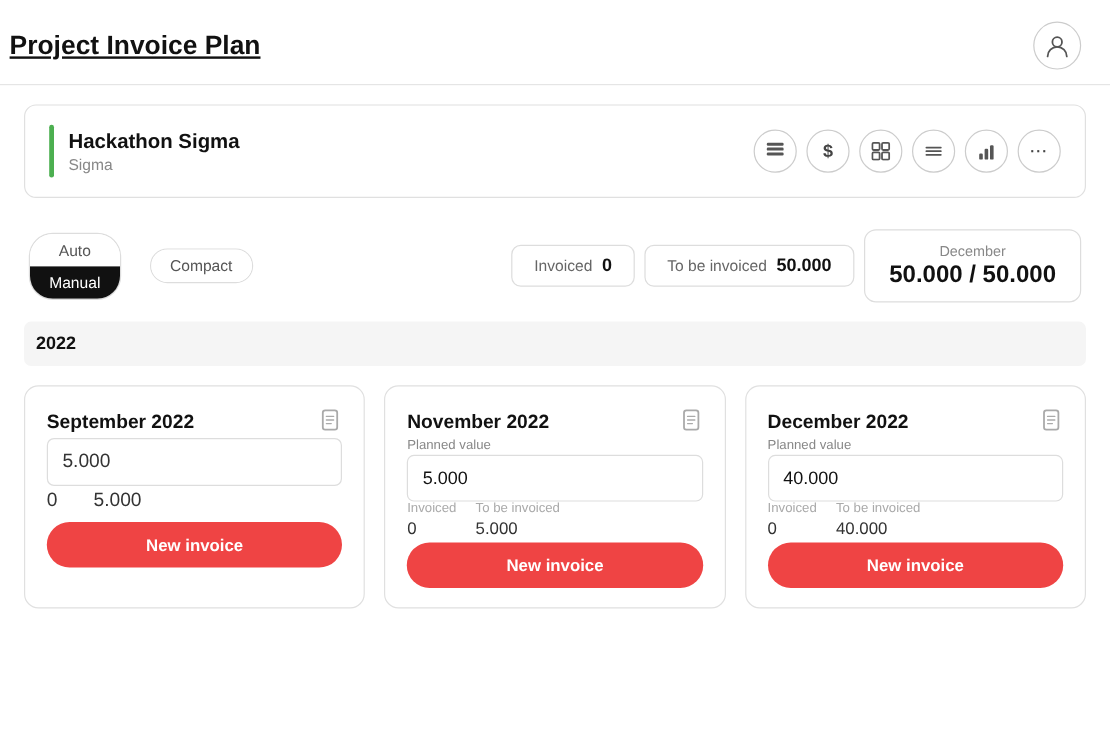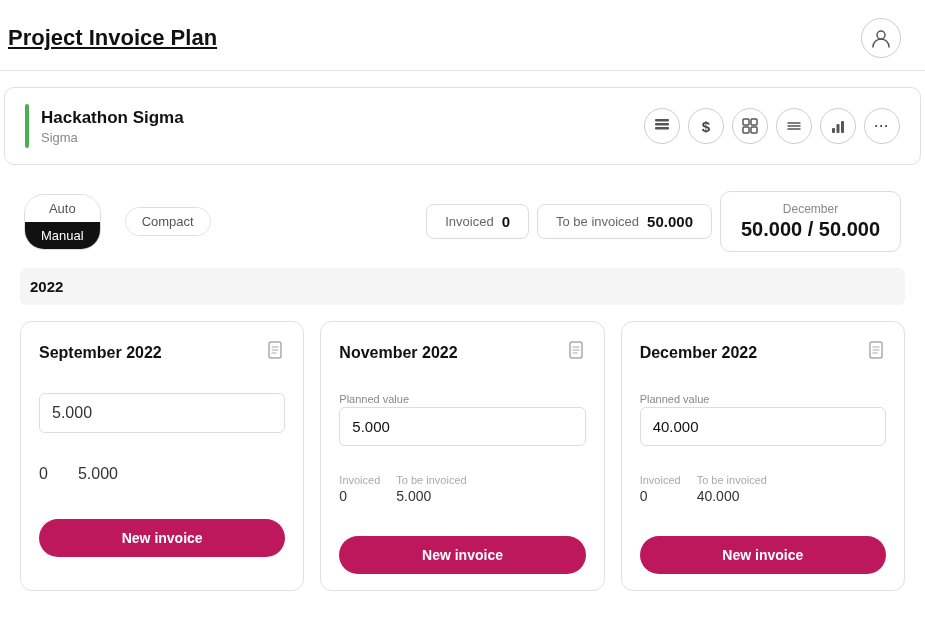--- a/index.html
+++ b/index.html
@@ -30,21 +30,21 @@
       border: 1.5px solid #ccc;
       background: #fff;
       cursor: pointer;
       display: flex; align-items: center; justify-content: center;
       font-size: 18px;
       color: #555;
     }
 
     
     .project-card {
-      margin: 16px 4px;
+      margin: 16px 20px;
       border: 1.5px solid #e0e0e0;
       border-radius: 10px;
       padding: 16px 20px;
       display: flex;
       align-items: center;
       justify-content: space-between;
     }
     .project-left {
       display: flex;
       align-items: center;
@@ -182,21 +182,21 @@
       gap: 16px;
       padding: 0 20px 20px 20px;
     }
     .month-card {
       flex: 1;
       border: 1.5px solid #e0e0e0;
       border-radius: 12px;
       padding: 18px 18px 16px 18px;
       display: flex;
       flex-direction: column;
-      gap: 28px;
+      gap: 0;
       min-width: 0;
     }
     .card-header {
       display: flex;
       align-items: center;
       justify-content: space-between;
     }
     .card-month {
       font-size: 16px;
       font-weight: 700;
@@ -234,21 +234,21 @@
     .card-stat-label {
       font-size: 11px;
       color: #aaa;
     }
     .card-stat-val {
       font-size: 14px;
       font-weight: 500;
       color: #333;
     }
     .new-invoice-btn {
-      background: #be185d;
+      background: #ef4444;
       color: #fff;
       border: none;
       border-radius: 22px;
       padding: 11px 0;
       width: 100%;
       font-size: 14px;
       font-weight: 600;
       cursor: pointer;
       margin-top: 4px;
     }

